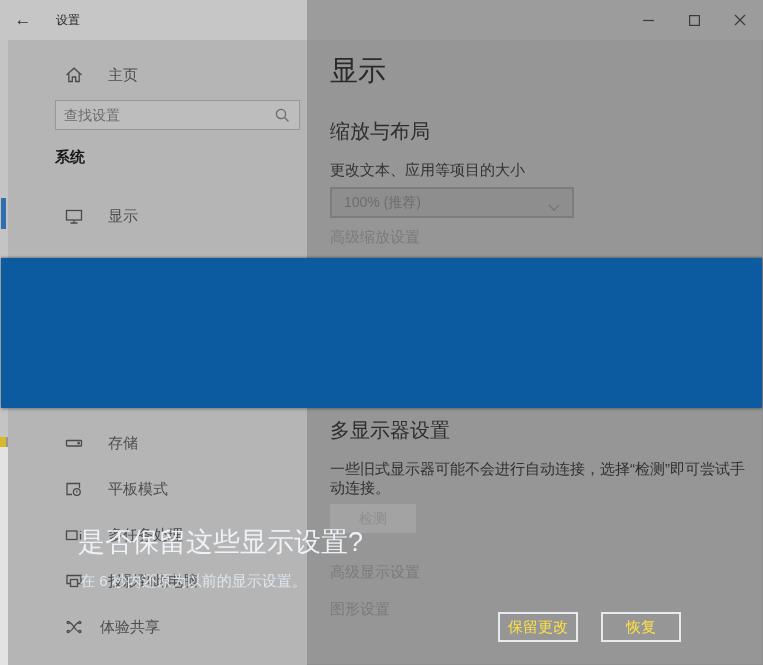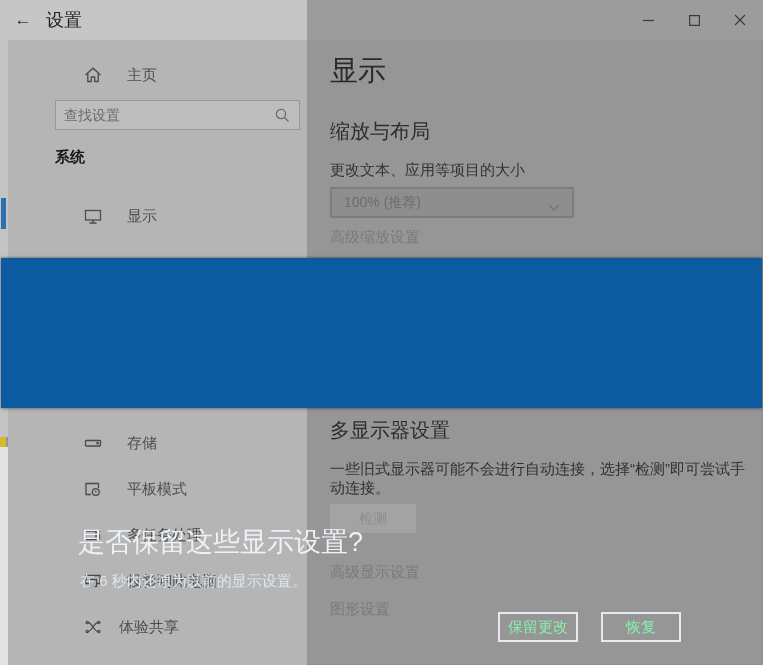--- a/index.html
+++ b/index.html
@@ -14,33 +14,33 @@
   .titlebar-left {
     position:absolute; left:0; top:0; width:307px; height:40px;
     background:#c6c6c6; display:flex; align-items:center;
   }
   .titlebar-right {
     position:absolute; left:307px; top:0; width:456px; height:40px;
     background:#9c9c9c; display:flex; justify-content:flex-end;
   }
   .back-btn { width:46px; height:40px; display:flex; align-items:center; justify-content:center;
     font-size:17px; color:#333; cursor:default; }
-  .app-title { font-size:18px; color:#1f1f1f; margin-left:0; }
+  .app-title { font-size:12px; color:#1f1f1f; margin-left:10px; }
   .win-btn { width:46px; height:40px; display:flex; align-items:center; justify-content:center; color:#3a3a3a; }
   .win-btn svg { display:block; }
   
   .left-strip-top { position:absolute; left:0; top:40px; width:8px; height:397px; background:#c4c4c4; }
   .left-strip-yellow { position:absolute; left:0; top:437px; width:6px; height:10px; }
   .left-strip-bottom { position:absolute; left:0; top:447px; width:8px; height:218px; background:#e3e3e3; }
   .accent-bar { position:absolute; left:1px; top:198px; width:5px; height:31px; }
   
   .sidebar-bg { position:absolute; left:8px; top:40px; width:299px; height:625px; background:#b5b5b5; }
   .side-row {
     position:absolute; left:8px; width:299px; height:40px;
-    display:flex; align-items:center; padding-left:75px; gap:24px;
+    display:flex; align-items:center; padding-left:56px; gap:24px;
     color:#4e4e4e; font-size:15px;
   }
   .side-row .icon { width:20px; height:20px; color:#4a4a4a; flex:0 0 auto; }
   .icon svg { width:100%; height:100%; display:block; }
   .search-box {
     position:absolute; left:55px; top:100px; width:245px; height:30px;
     background:#bdbdbd; border:1px solid #989898;
     display:flex; align-items:center;
   }
   .search-box input {
@@ -72,21 +72,21 @@
   }
   
   .dialog {
     position:absolute; left:1px; top:258px; width:761px; height:150px;
     box-shadow: 0 1px 3px rgba(0,0,0,0.35), 0 -1px 2px rgba(0,0,0,0.25);
   }
   .dialog-title { position:absolute; left:77px; top:266px; font-size:27px; font-weight:400; color:#edf2f7; }
   .dialog-sub { position:absolute; left:79px; top:314px; font-size:15px; color:#dde6ef; }
   .dialog-btn {
     position:absolute; top:354px; width:80px; height:30px;
-    background:transparent; border:2px solid #e7eaee; color:#86efac;
+    background:transparent; border:2px solid #e7eaee; color:#fde047;
     font-size:15px; font-family:"Liberation Sans","DejaVu Sans",sans-serif;
   }
   .dialog-btn.keep { left:497px; }
   .dialog-btn.revert { left:600px; }
 </style>
 </head>
 <body>
 
 <div id="app">
 

